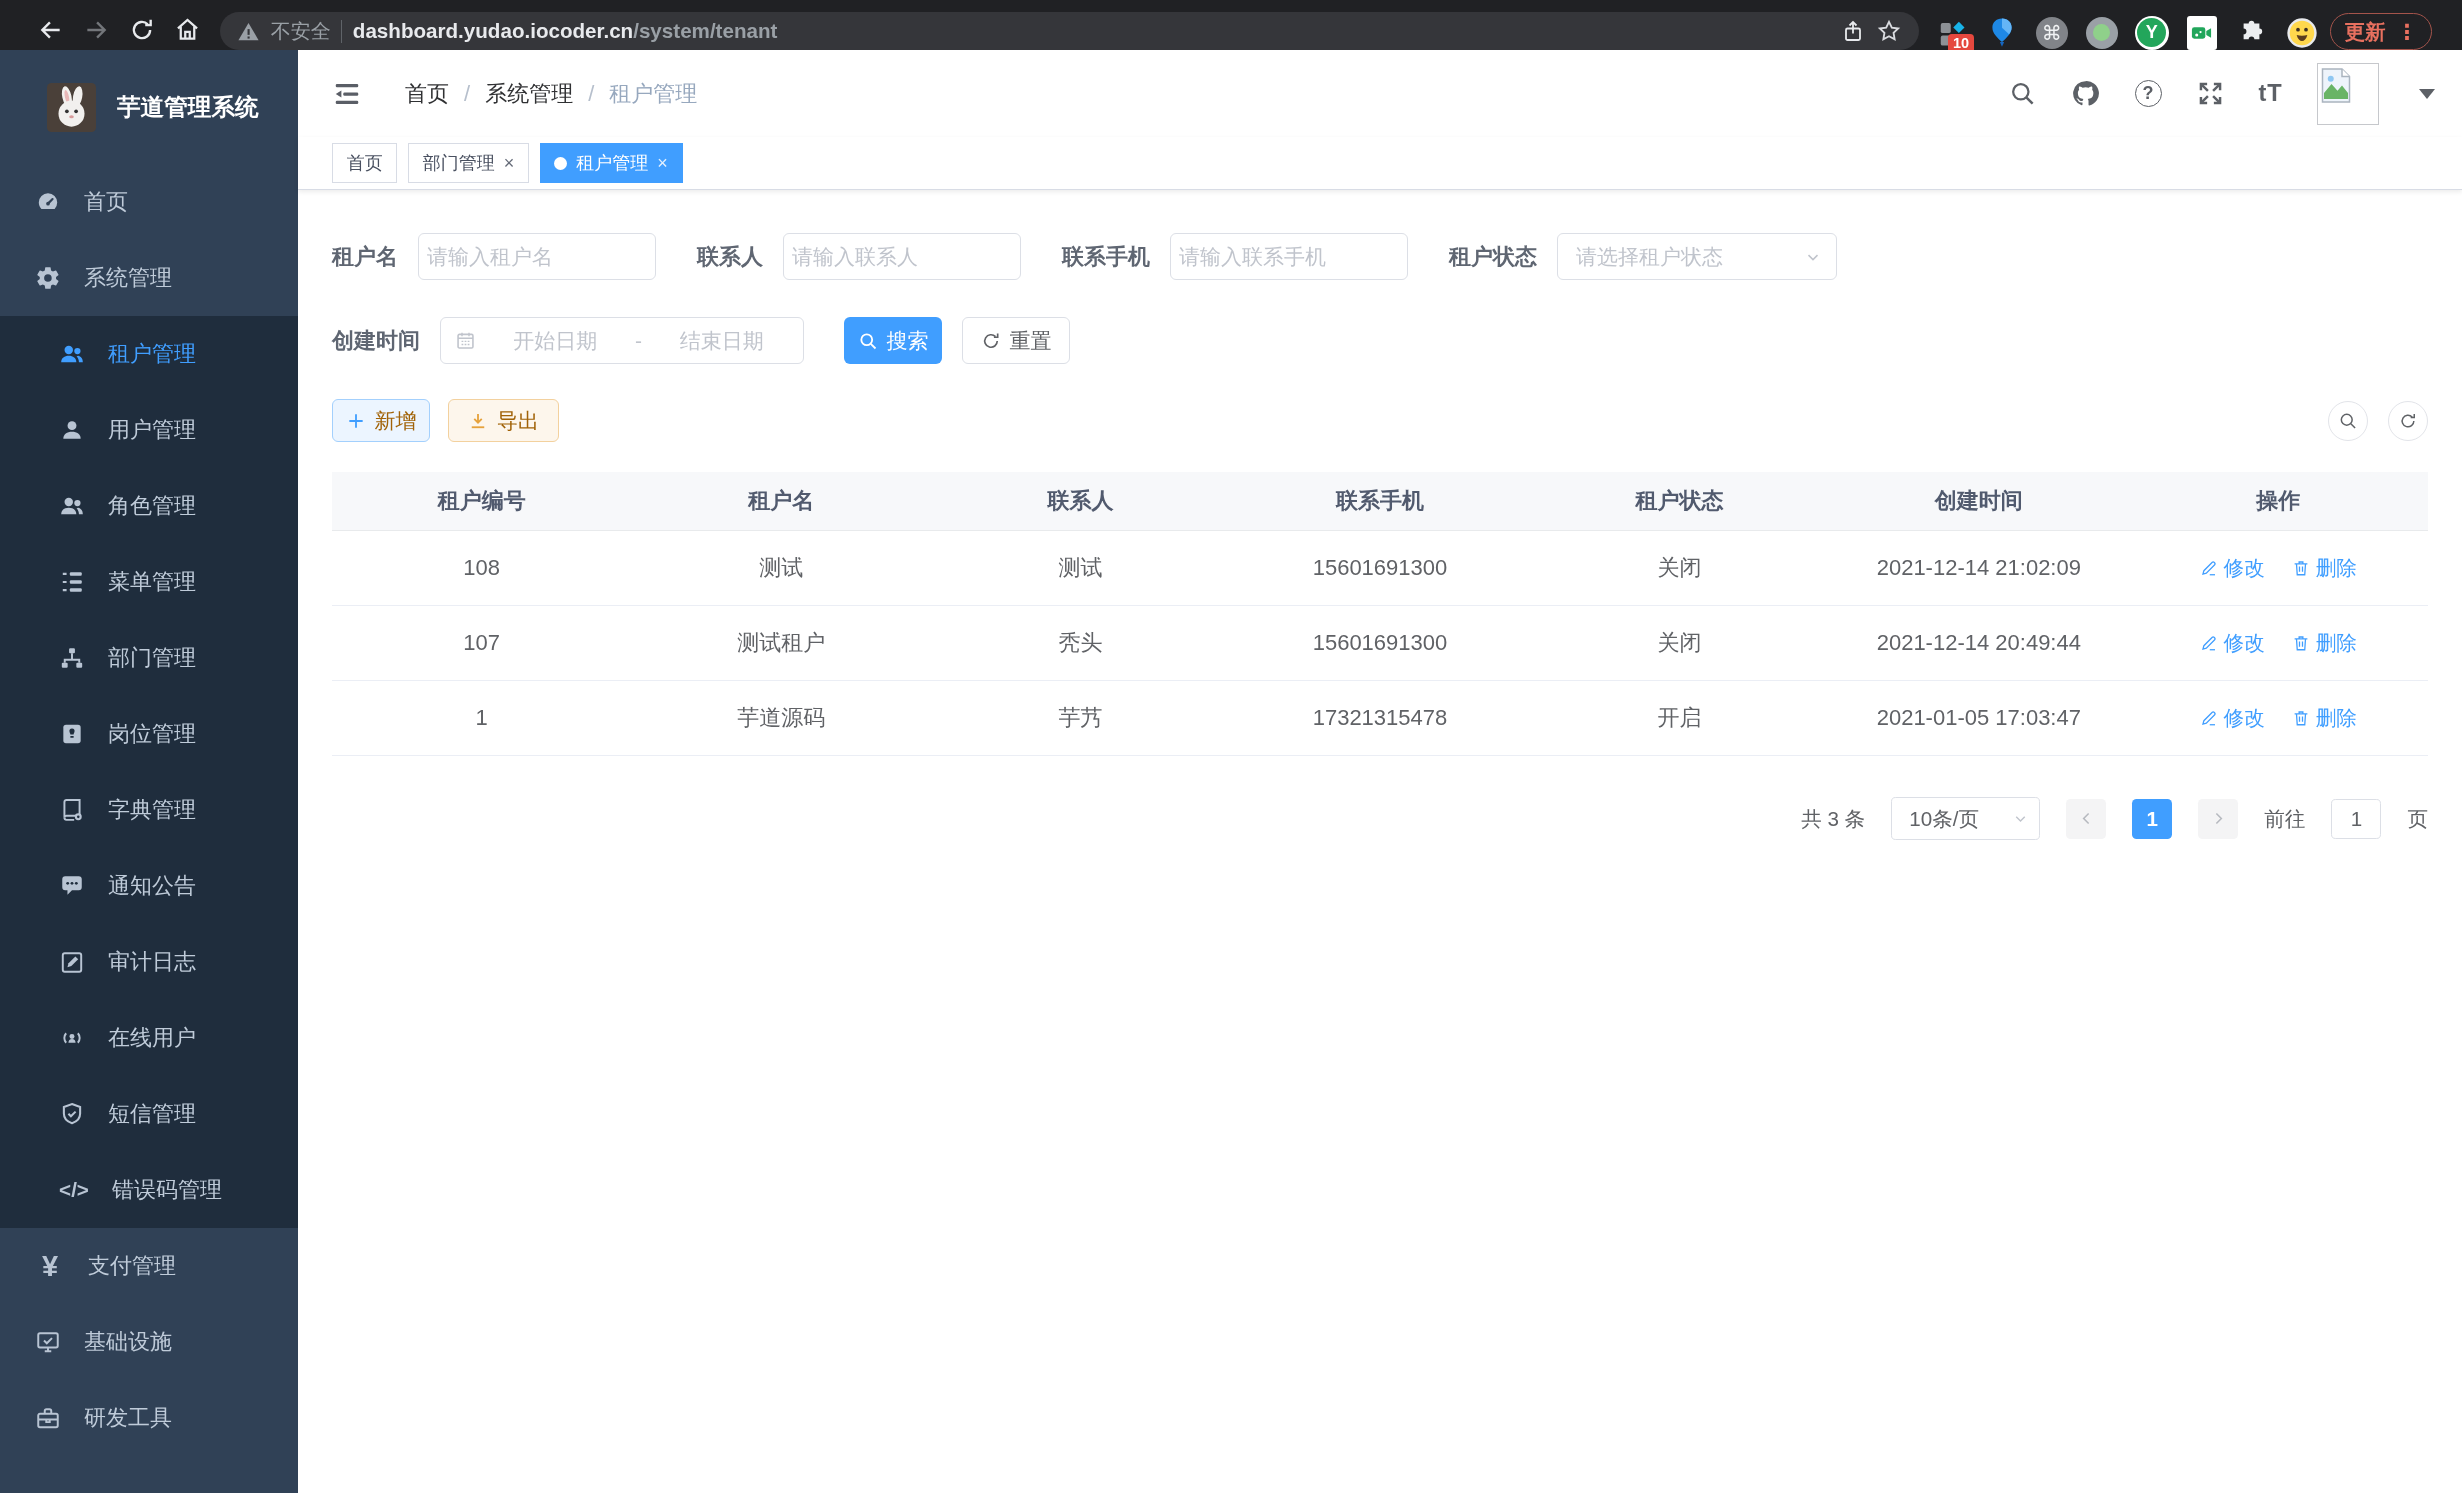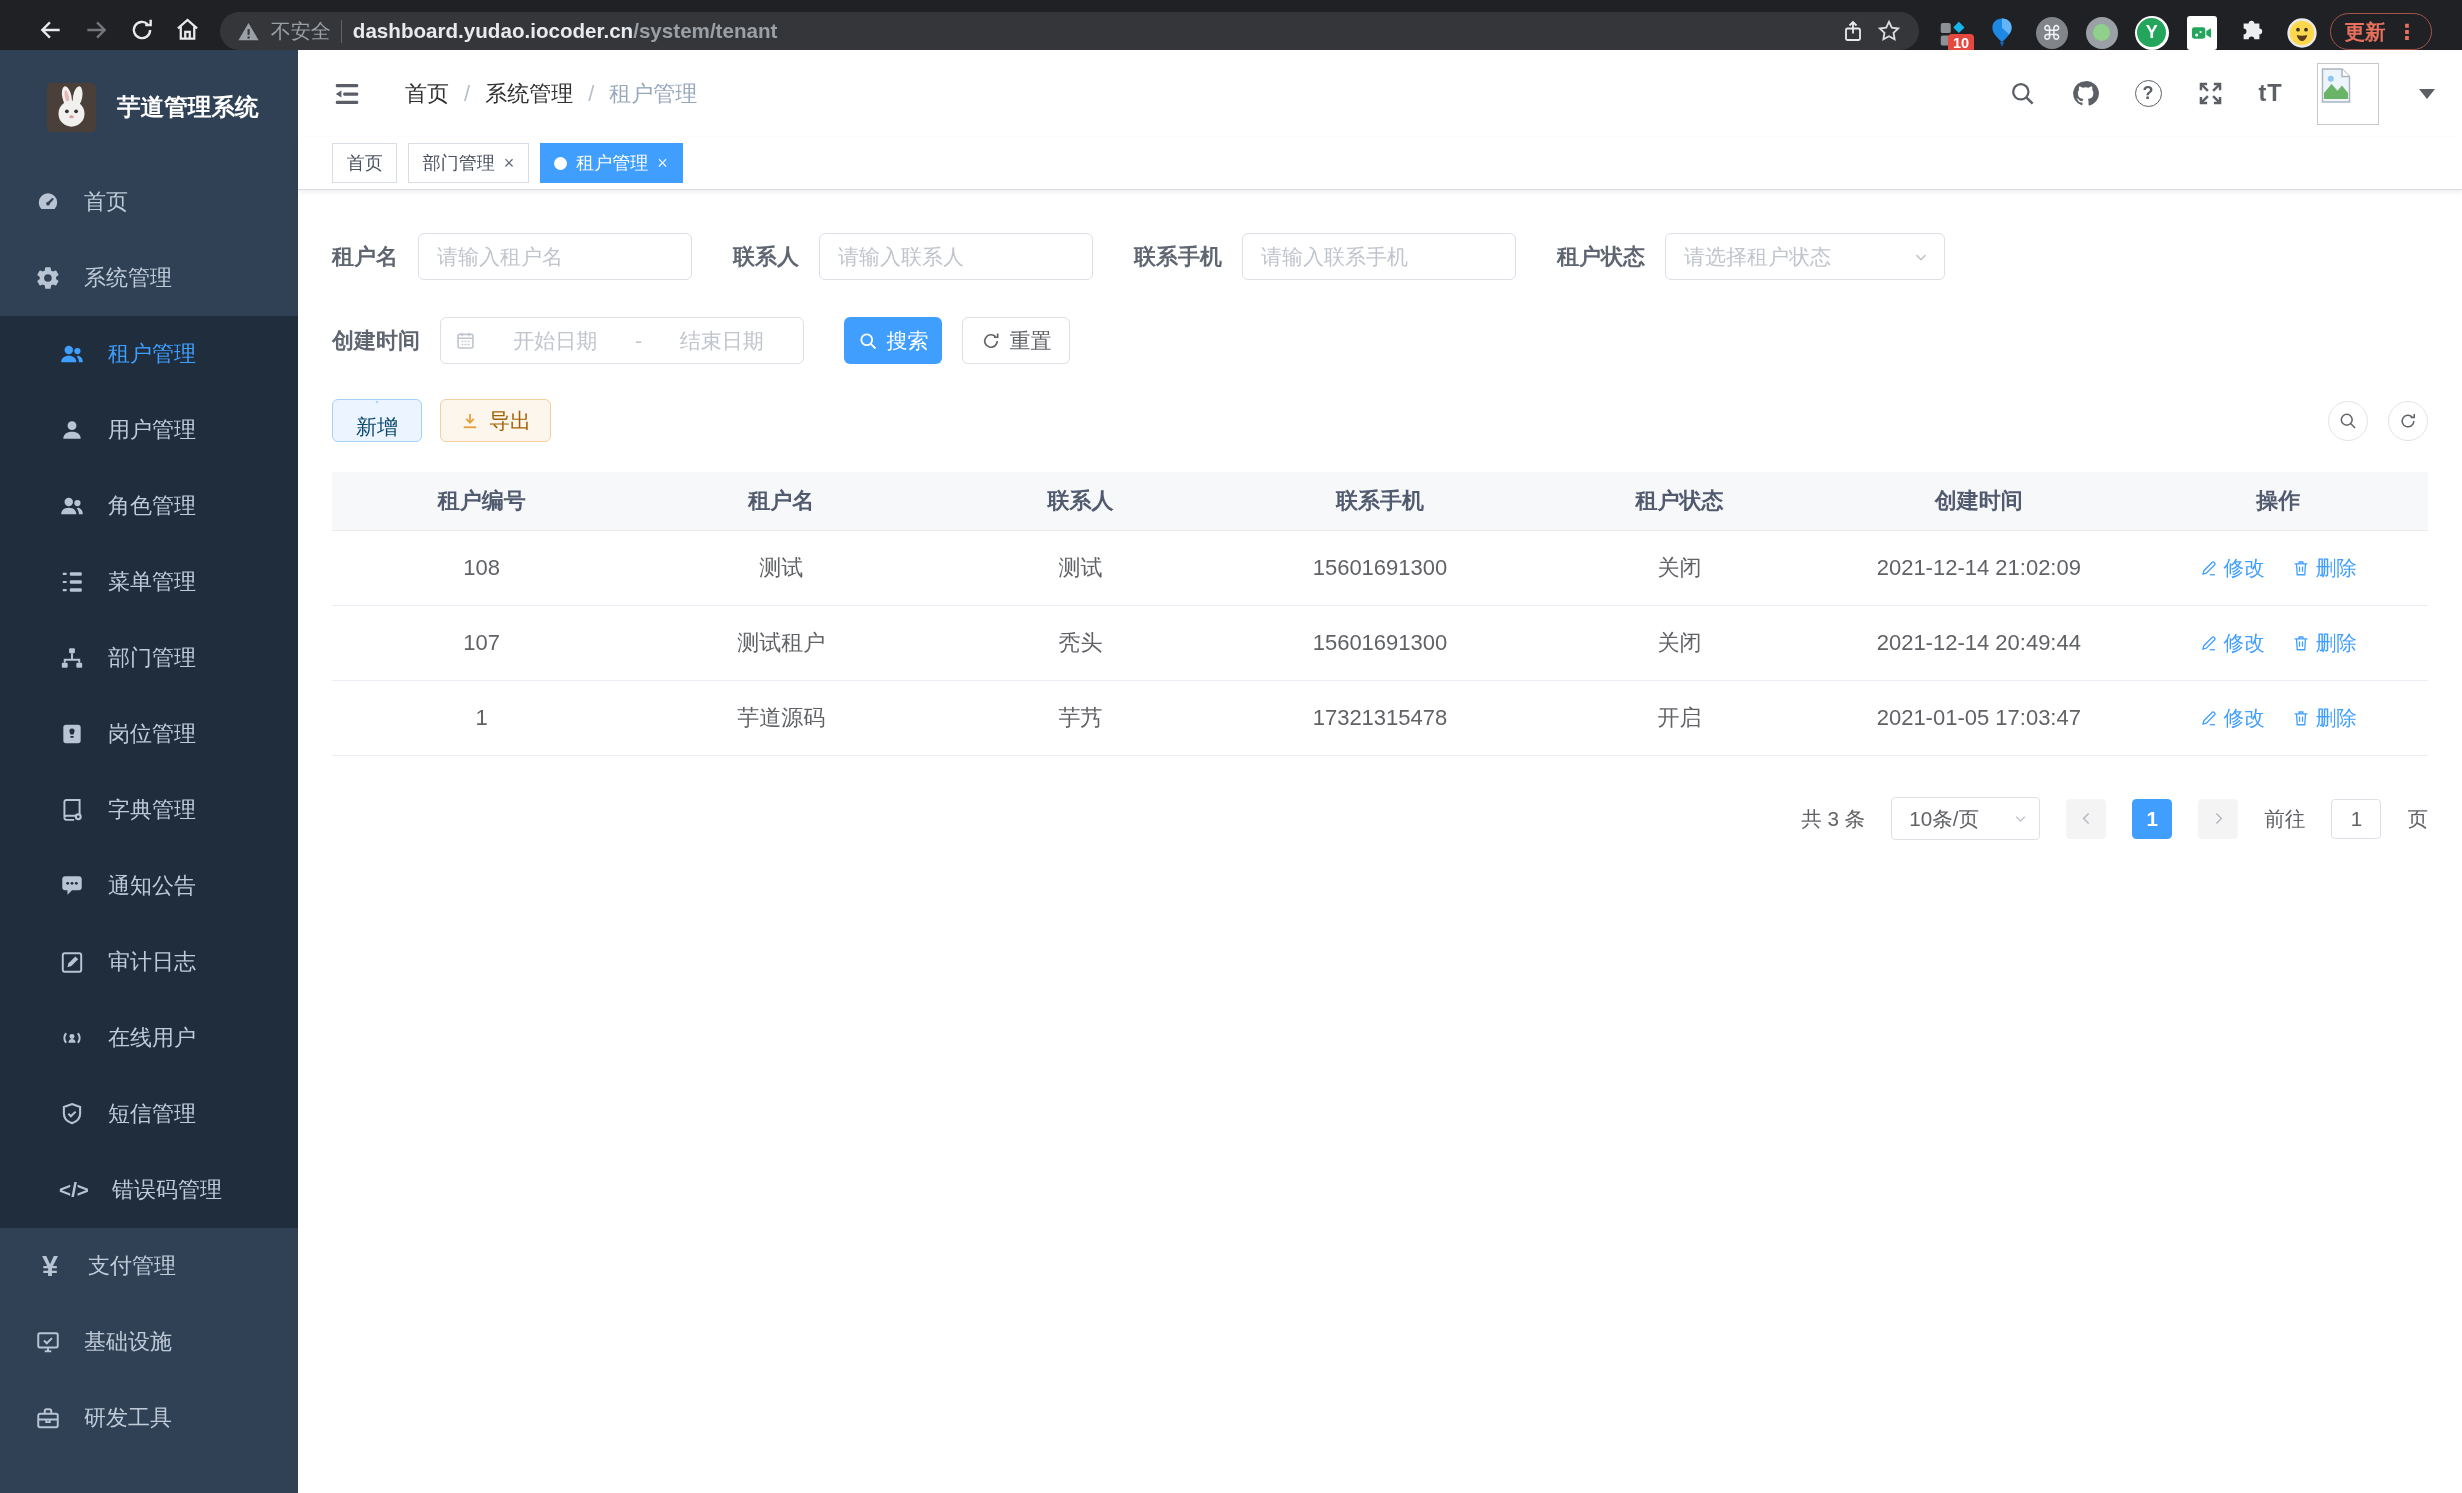--- a/index.html
+++ b/index.html
@@ -61,33 +61,33 @@
   .tab.active { background:#409eff; border-color:#409eff; color:#fff; }
   .tab .dot { width:13px; height:13px; border-radius:50%; background:#fff; }
   .tab .x { font-size:18px; opacity:.85; }
 
   .content { padding:43px 34px 0 34px; }
 
   .filters-row { display:flex; align-items:center; }
   .filters-row + .filters-row { margin-top:37px; }
   .fg { display:flex; align-items:center; margin-right:41px; }
   .fg label { font-size:22px; font-weight:bold; color:#5f6672; margin-right:20px; white-space:nowrap; }
-  .inp { width:274px; height:47px; border:1.5px solid #dcdfe6; border-radius:6px; padding:0 18px; font-size:21px; color:#606266; font-family:inherit; outline:none; }
+  .inp { width:238px; height:47px; border:1.5px solid #dcdfe6; border-radius:6px; padding:0 8px; font-size:21px; color:#606266; font-family:inherit; outline:none; }
   .inp::placeholder { color:#c0c4cc; }
   .sel-box { width:280px; height:47px; border:1.5px solid #dcdfe6; border-radius:6px; display:flex; align-items:center; padding:0 13.7px 0 18px; }
   .sel-box .ph { color:#c0c4cc; font-size:21px; flex:1; }
   .range-box { width:364px; height:47px; border:1.5px solid #dcdfe6; border-radius:6px; display:flex; align-items:center; padding:0 13.7px; gap:12px; }
   .range-box .ph { color:#c0c4cc; font-size:21px; flex:1; text-align:center; }
   .range-box .sep { color:#c0c4cc; font-size:21px; }
   .btn { height:47px; border-radius:6px; display:inline-flex; align-items:center; justify-content:center; gap:9px; font-size:21px; cursor:pointer; border:1.5px solid transparent; }
   .btn-search { width:98px; background:#409eff; color:#fff; margin-left:20px; }
   .btn-reset { width:108px; background:#fff; color:#606266; border-color:#dcdfe6; margin-left:20px; }
 
   .toolbar { margin-top:35px; display:flex; align-items:center; }
-  .btn-add { width:90px; height:43px; background:#ecf5ff; border-color:#a3d0fd; color:#0c4a6e;flex-direction:column; }
+  .btn-add { width:98px; height:43px; background:#ecf5ff; border-color:#a3d0fd; color:#a16207; }
   .btn-export { width:111px; height:43px; background:#fdf6ec; border-color:#f3d19e; color:#a16207; margin-left:18px; }
   .tool-circles { margin-left:auto; display:flex; gap:20px; }
   .tc { width:40px; height:40px; border:1.5px solid #e2e4e9; border-radius:50%; display:flex; align-items:center; justify-content:center; color:#5f6266; cursor:pointer; background:#fff; }
 
   .table { margin-top:30px; width:100%; }
   .tr { display:flex; align-items:center; }
   .th-row { height:59px; background:#f7f8fa; border-bottom:0.8px solid #e8eaec; }
   .td-row { height:75px; border-bottom:0.8px solid #ebeef5; }
   .cell { flex:1; text-align:center; font-size:22px; color:#606266; }
   .th-row .cell { font-weight:bold; color:#515a6e; }

